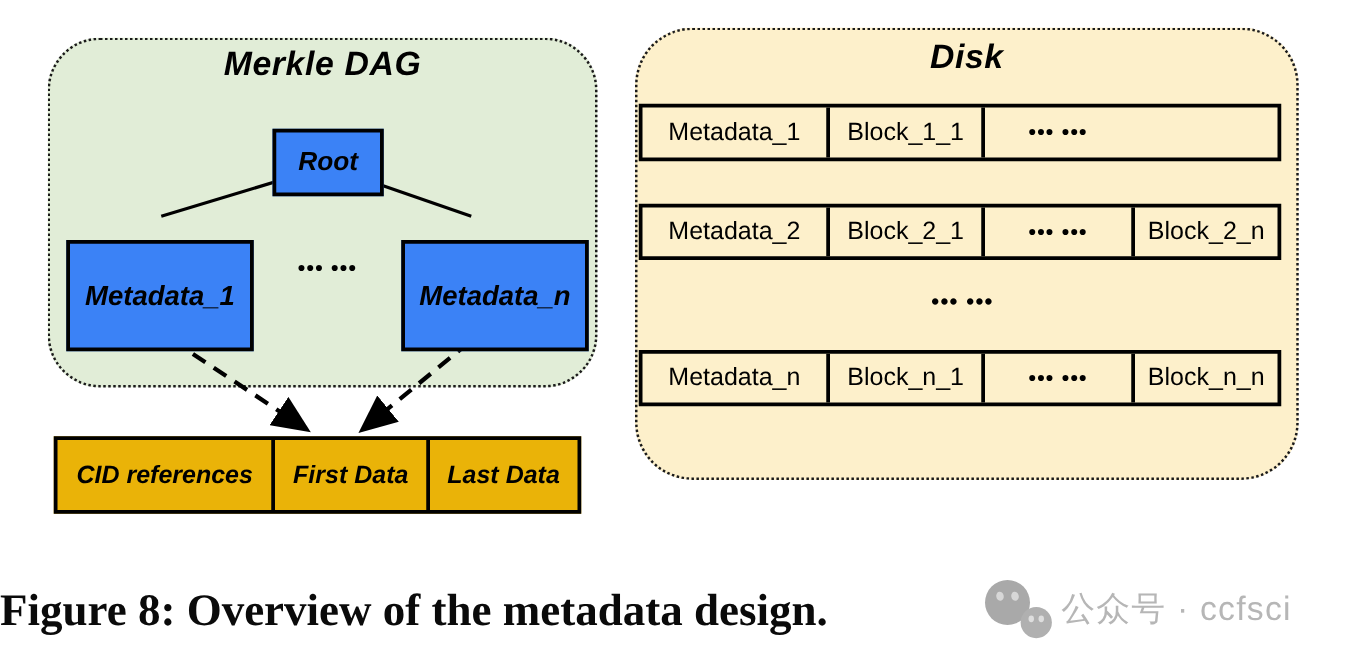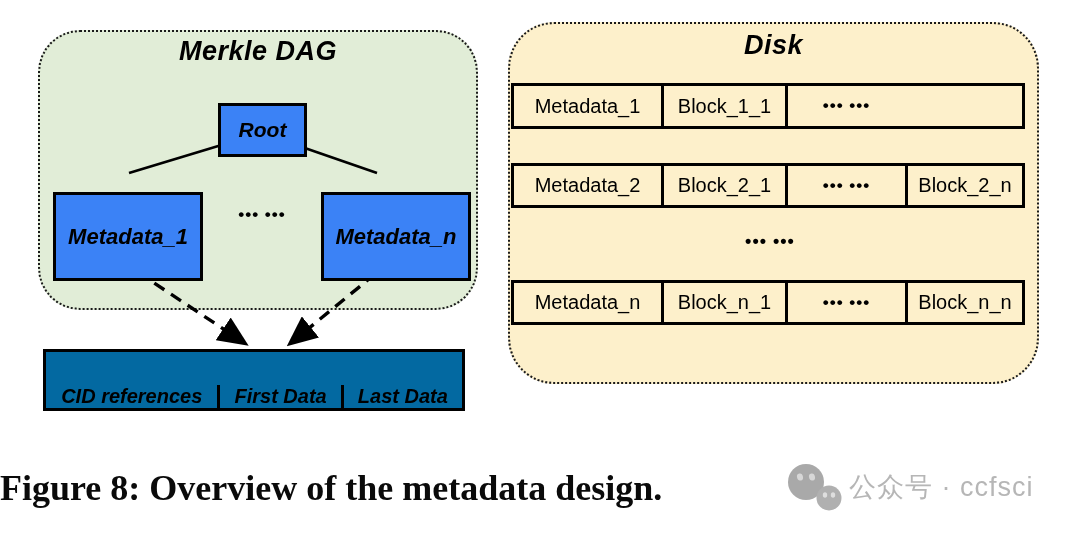--- a/index.html
+++ b/index.html
@@ -52,23 +52,22 @@
     font-size: 17px;
     letter-spacing: 1px;
     text-align: center;
     white-space: nowrap;
   }
 
   
   .record {
     z-index: 3;
     display: flex;
-    background: #0369a1;
+    background: #eab308;
     border: 3.5px solid #000;
-    align-items: flex-end;
   }
   .record .cell {
     display: flex;
     align-items: center;
     justify-content: center;
     font-weight: bold;
     font-style: italic;
     font-size: 20px;
     white-space: nowrap;
   }

